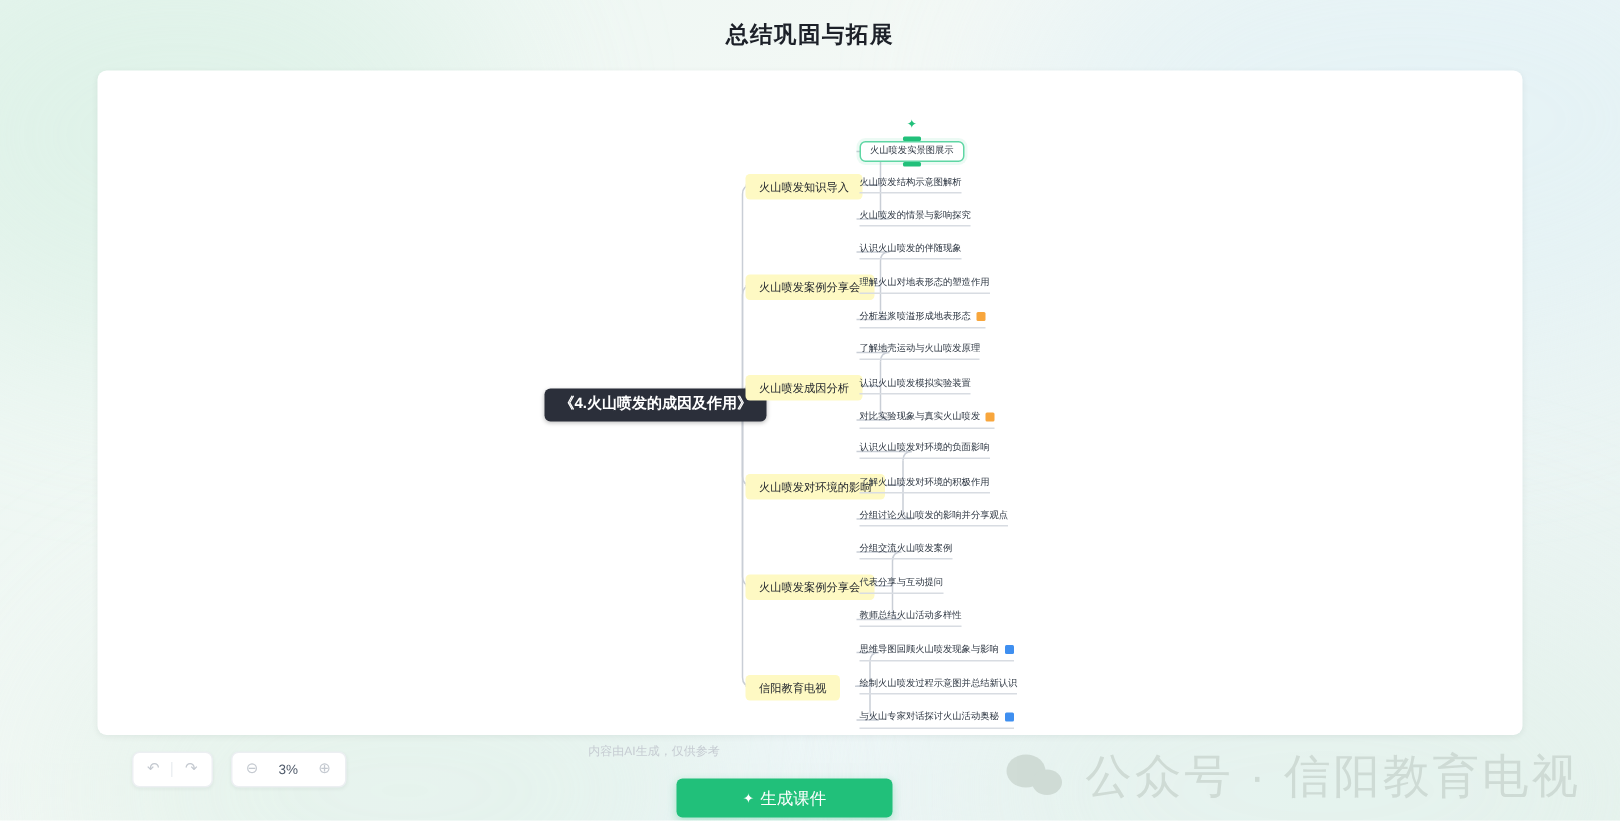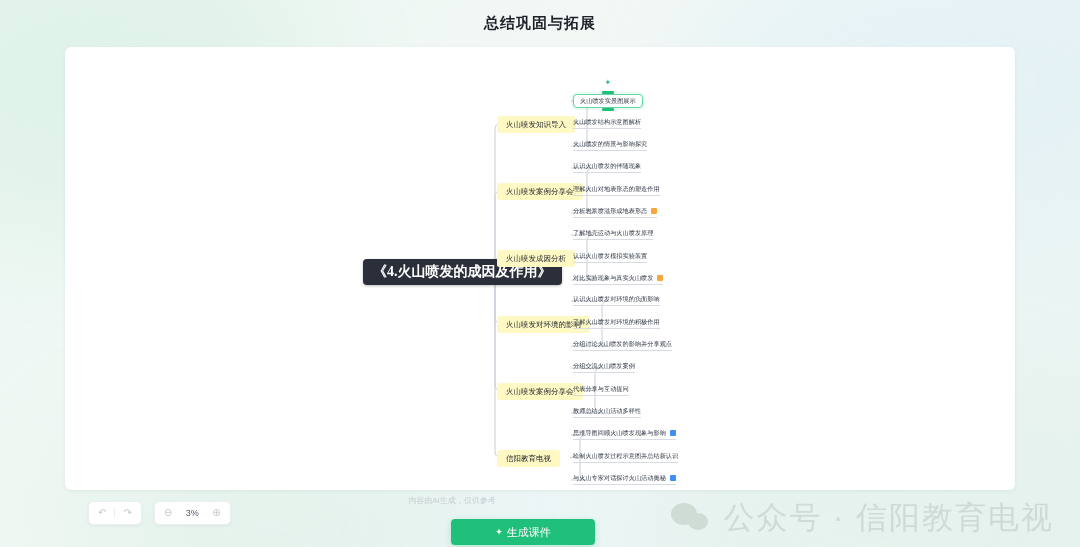--- a/index.html
+++ b/index.html
@@ -28,24 +28,23 @@
   }
 
   .map{position:absolute;inset:0;}
   svg.links{position:absolute;left:0;top:0;width:950px;height:443px;pointer-events:none;}
 
   .node{position:absolute;white-space:nowrap;line-height:1;}
 
   .root{
     left:298px;top:212px;
     background:#2b2f3a;color:#ffffff;
-    font-size:14px;font-weight:bold;
+    font-size:10px;font-weight:bold;
     padding:6px 10px;border-radius:4px;
     box-shadow:0 1px 3px rgba(0,0,0,.25);
-    font-family:Liberation Serif, serif;
   }
 
   .branch{
     background:#fef9c3;color:#1d2129;
     font-size:7.5px;padding:5px 9px;border-radius:3px;
   }
 
   .leaf{
     color:#2b3440;font-size:6.2px;padding:2px 0 3px 0;
     border-bottom:1px solid #d8dce2;
@@ -70,21 +69,21 @@
   .tb-group{
     background:#ffffff;border:1px solid #eceff2;border-radius:5px;
     height:22px;display:flex;align-items:center;padding:0 9px;gap:8px;
     box-shadow:0 1px 3px rgba(20,40,30,.06);
   }
   .tb-btn{color:#c4c9d0;font-size:10px;cursor:pointer;line-height:1;}
   .tb-sep{width:1px;height:10px;background:#eceff2;}
   .zoom-val{font-size:9px;color:#4e5969;min-width:24px;text-align:center;}
 
   .ai-note{
-    position:absolute;left:16px;top:495px;width:872px;text-align:center;
+    position:absolute;left:0;top:495px;width:872px;text-align:center;
     font-size:8px;color:#c6ccd2;
   }
 
   .cta{
     position:absolute;left:451px;top:519px;width:144px;height:26px;
     background:#21c07a;border-radius:4px;color:#fff;
     display:flex;align-items:center;justify-content:center;gap:4px;
     font-size:11px;cursor:pointer;
     box-shadow:0 2px 6px rgba(33,192,122,.3);
   }

